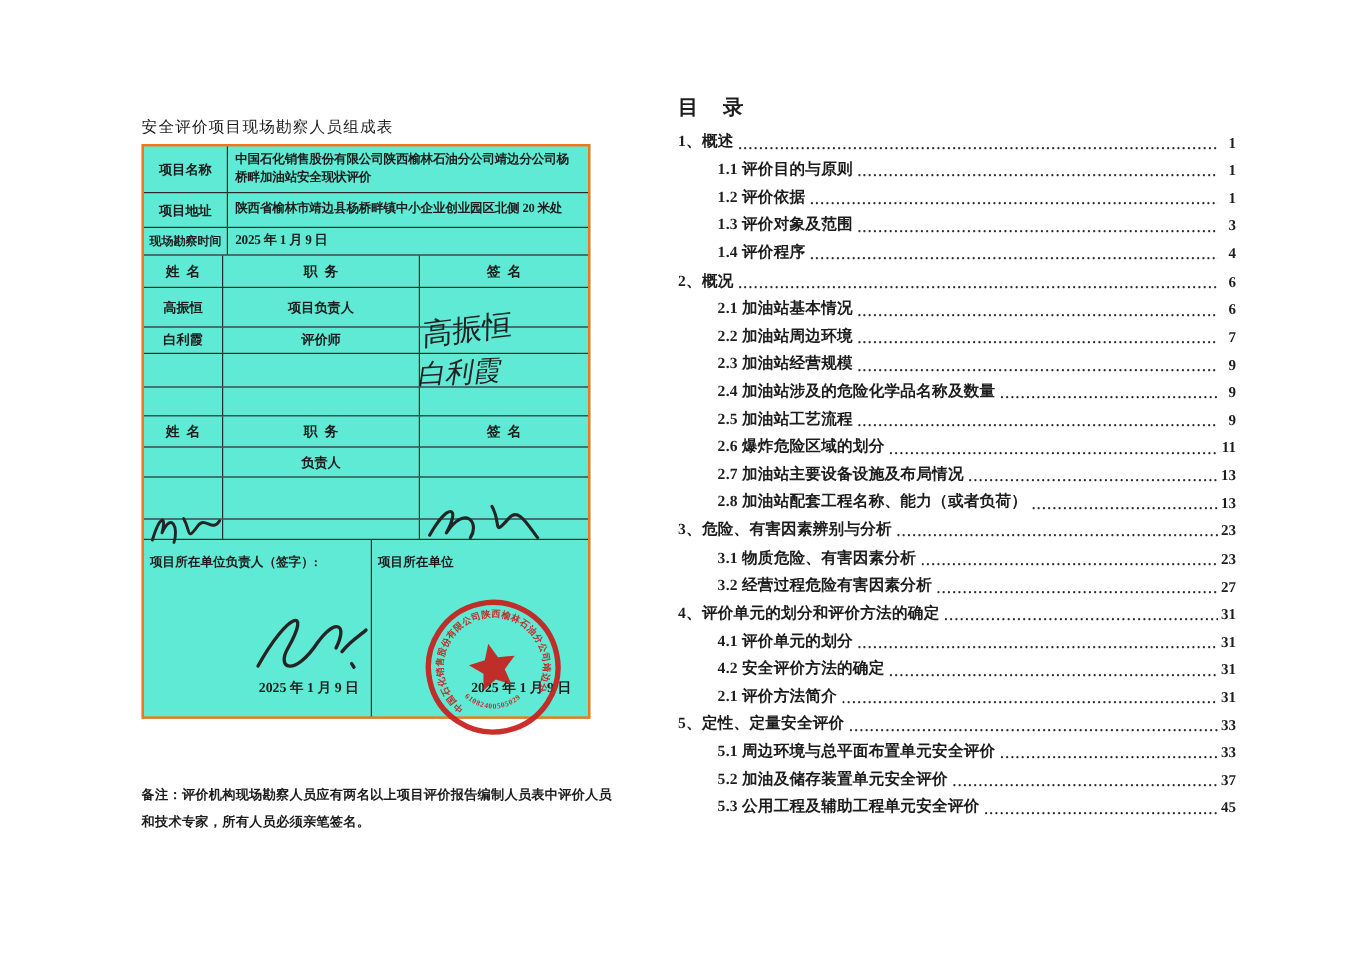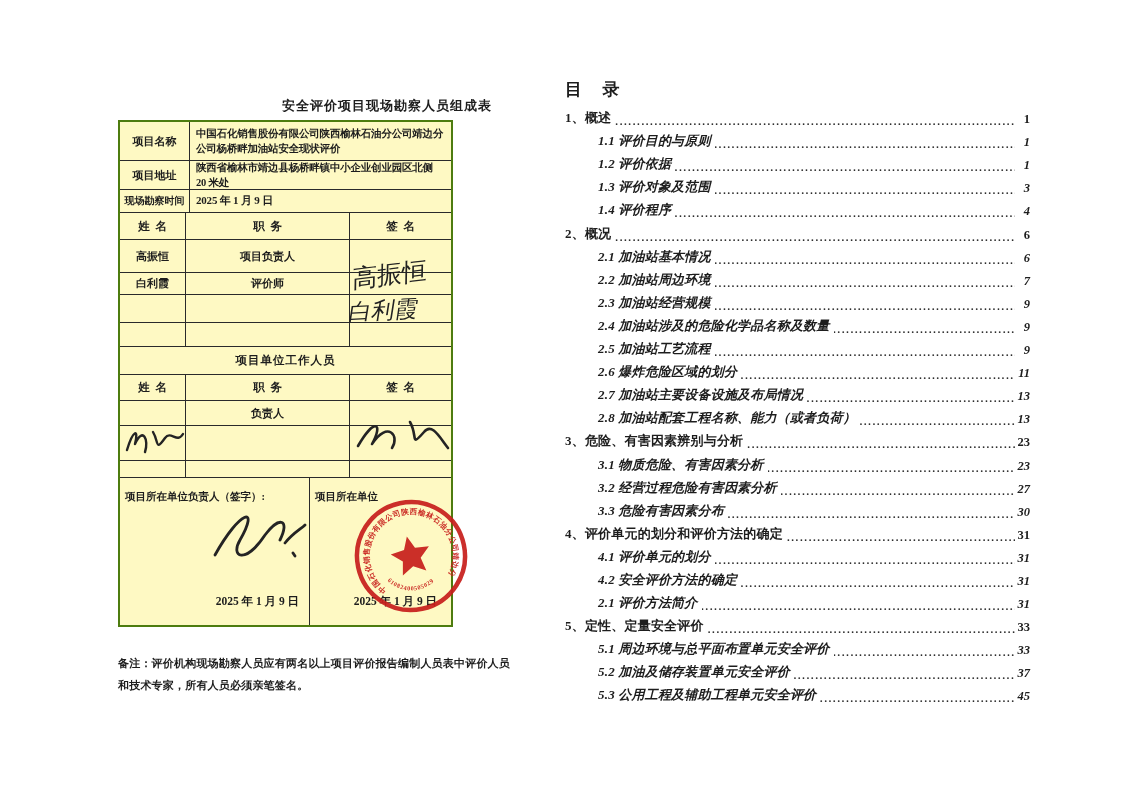--- a/index.html
+++ b/index.html
@@ -2,26 +2,26 @@
 <html><head>
 <meta charset="utf-8">
 <style>
   html,body{margin:0;padding:0;}
   body{
     width:1123px;height:794px;background:#ffffff;position:relative;overflow:hidden;
     font-family:"Liberation Serif","DejaVu Serif",serif;color:#1d1d1d;
   }
   
   .form-title{
-    position:absolute;left:118px;top:97px;width:374px;text-align:right;
-    font-size:13px;font-weight:700;letter-spacing:1px;
+    position:absolute;left:118px;top:97px;width:374px;text-align:left;
+    font-size:13px;font-weight:400;letter-spacing:1px;
   }
   .form-table{
-    position:absolute;left:118px;top:120px;width:335px;
-    border:2px solid #4d7c0f;box-sizing:border-box;background:#fef9c3;
+    position:absolute;left:118px;top:120px;width:374px;
+    border:2px solid #f97316;box-sizing:border-box;background:#5eead4;
   }
   .ft-row{display:flex;box-sizing:border-box;}
   .ft-row + .ft-row{border-top:1.5px solid #2a2a2a;}
   .ft-cell{box-sizing:border-box;display:flex;align-items:center;overflow:hidden;}
   .ft-cell + .ft-cell{border-left:1.5px solid #2a2a2a;}
   .lab{justify-content:center;font-weight:700;font-size:11px;}
   .val{font-weight:700;font-size:10.5px;line-height:1.45;padding:2px 6px;letter-spacing:-0.2px;}
   .sec{justify-content:center;font-weight:700;font-size:11.5px;letter-spacing:1px;}
   .hdr{justify-content:center;font-weight:700;font-size:11.5px;white-space:pre;}
   .cellc{justify-content:center;font-weight:700;font-size:11px;white-space:pre;}
@@ -51,21 +51,21 @@
   
   .stamp{position:absolute;left:351px;top:496px;transform:rotate(-12deg);opacity:0.93;}
   .stamp text{font-family:"Liberation Serif","DejaVu Serif",serif;font-weight:700;}
   
   .toc{position:absolute;left:565px;top:78px;width:465px;}
   .toc-title{
     font-size:17px;font-weight:700;white-space:pre;
     letter-spacing:4px;margin-bottom:3px;
   }
   .toc-item{display:flex;align-items:flex-end;height:23.1px;}
-  .toc-item.lvl2{padding-left:33px;font-style:italic;}
+  .toc-item.lvl2{padding-left:33px;}
   .toc-label{font-weight:700;font-size:13px;white-space:nowrap;flex:none;letter-spacing:0.2px;}
   .toc-dots{flex:1 1 auto;overflow:hidden;white-space:nowrap;margin:0 3px 0 4px;
     font-size:11px;font-weight:700;color:#2b2b2b;letter-spacing:1.6px;}
   .toc-dots::after{content:"........................................................................................................................";}
   .toc-page{font-weight:700;font-size:12.5px;flex:none;min-width:12px;text-align:right;}
 </style>
 </head>
 <body>
 
 <div>
@@ -106,23 +106,20 @@
       <div class="ft-cell cellc w-c1"></div>
       <div class="ft-cell cellc w-c2"></div>
       <div class="ft-cell cellc grow"></div>
     </div>
     <div class="ft-row" style="height:24px">
       <div class="ft-cell cellc w-c1"></div>
       <div class="ft-cell cellc w-c2"></div>
       <div class="ft-cell cellc grow"></div>
     </div>
 
-    <div class="ft-row" style="height:28px">
-      <div class="ft-cell sec grow">项目单位工作人员</div>
-    </div>
     <div class="ft-row" style="height:26px">
       <div class="ft-cell hdr w-c1">姓  名</div>
       <div class="ft-cell hdr w-c2">职  务</div>
       <div class="ft-cell hdr grow">签  名</div>
     </div>
     <div class="ft-row" style="height:25px">
       <div class="ft-cell cellc w-c1"></div>
       <div class="ft-cell cellc w-c2">负责人</div>
       <div class="ft-cell cellc grow"></div>
     </div>
@@ -261,25 +258,20 @@
   <div class="toc-item lvl2">
       <span class="toc-label">3.1 物质危险、有害因素分析</span>
       <span class="toc-dots"></span>
       <span class="toc-page">23</span>
     </div>
   <div class="toc-item lvl2">
       <span class="toc-label">3.2 经营过程危险有害因素分析</span>
       <span class="toc-dots"></span>
       <span class="toc-page">27</span>
     </div>
-  <div class="toc-item lvl2">
-      <span class="toc-label">3.3 危险有害因素分布</span>
-      <span class="toc-dots"></span>
-      <span class="toc-page">30</span>
-    </div>
   <div class="toc-item lvl1">
       <span class="toc-label">4、评价单元的划分和评价方法的确定</span>
       <span class="toc-dots"></span>
       <span class="toc-page">31</span>
     </div>
   <div class="toc-item lvl2">
       <span class="toc-label">4.1 评价单元的划分</span>
       <span class="toc-dots"></span>
       <span class="toc-page">31</span>
     </div>

